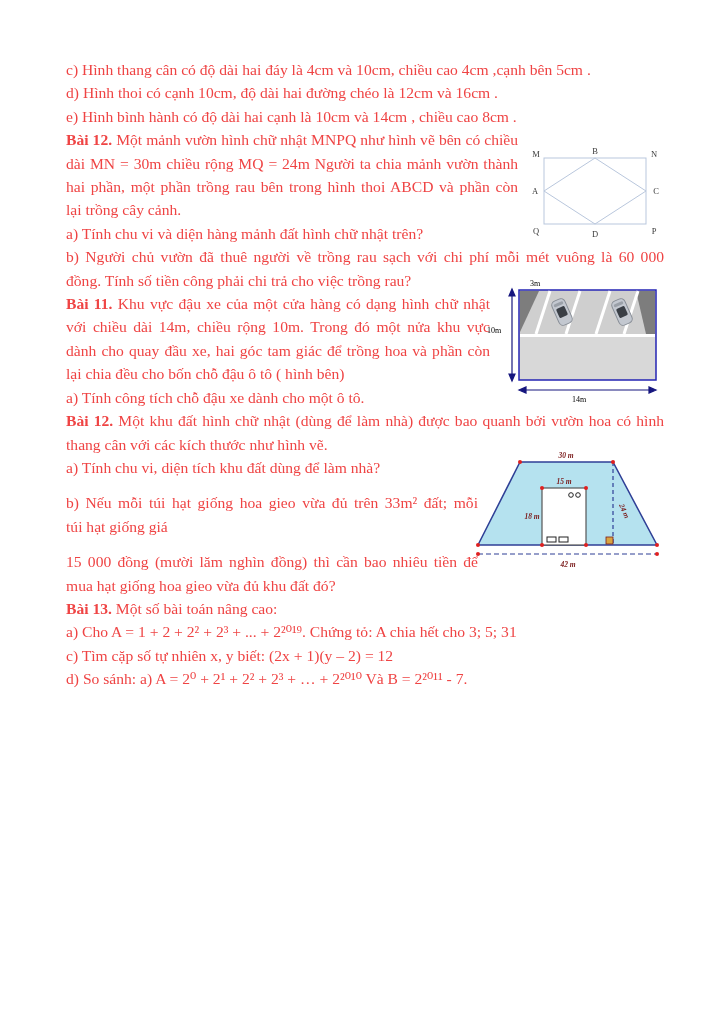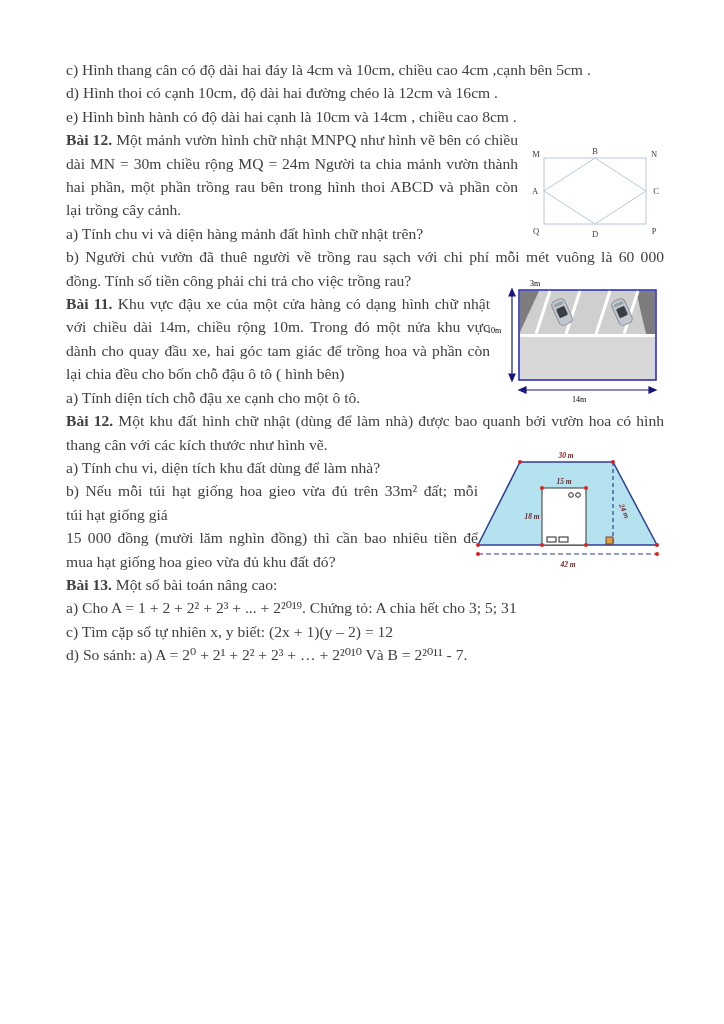--- a/index.html
+++ b/index.html
@@ -1,26 +1,26 @@
 <!DOCTYPE html>
 <html><head>
 <meta charset="utf-8">
 <style>
   html,body { margin:0; padding:0; background:#ffffff; }
   .page {
     position:relative; width:724px; height:1024px; background:#ffffff;
     font-family:"Liberation Serif","DejaVu Serif",serif;
-    font-size:15.6px; color:#404040; overflow:hidden;
+    font-size:15.6px; color:#ef4444; overflow:hidden;
   }
   .content { position:absolute; left:66px; top:58px; width:600px; }
   .ln { line-height:23.4px; white-space:nowrap; }
   .just { text-align:justify; text-align-last:justify; text-justify:inter-word; white-space:normal; }
   .w452 { width:452px; }
   .w424 { width:424px; }
-  .w412 { width:412px; }
+  .w412 { width:412px;margin-top:12px; }
   .wfull { width:598px; }
   b { font-weight:bold; }
   .diagram { position:absolute; }
   svg text { font-family:"Liberation Serif","DejaVu Serif",serif; }
   .dim { font-style:italic; font-weight:bold; fill:#7b1c1c; }
 </style>
 </head>
 <body>
 
 <div class="page">
@@ -36,21 +36,21 @@
     <div class="ln just w452">hai phần, một phần trồng rau bên trong hình thoi ABCD và phần còn</div>
     <div class="ln">lại trồng cây cảnh.</div>
     <div class="ln">a) Tính chu vi và diện hàng mảnh đất hình chữ nhật trên?</div>
     <div class="ln just wfull">b) Người chủ vườn đã thuê người về trồng rau sạch với chi phí mỗi mét vuông là 60 000</div>
     <div class="ln">đồng. Tính số tiền công phải chi trả cho việc trồng rau?</div>
 
     <div class="ln just w424"><b>Bài 11.</b><span> Khu vực đậu xe của một cửa hàng có dạng hình chữ nhật</span></div>
     <div class="ln just w424">với chiều dài 14m, chiều rộng 10m. Trong đó một nửa khu vực</div>
     <div class="ln just w424">dành cho quay đầu xe, hai góc tam giác để trồng hoa và phần còn</div>
     <div class="ln">lại chia đều cho bốn chỗ đậu ô tô ( hình bên)</div>
-    <div class="ln">a) Tính diện tích chỗ đậu xe cạnh cho một ô tô.</div>
+    <div class="ln">a) Tính công tích chỗ đậu xe dành cho một ô tô.</div>
 
     <div class="ln just wfull"><b>Bài 12.</b><span> Một khu đất hình chữ nhật (dùng để làm nhà) được bao quanh bởi vườn hoa có hình</span></div>
     <div class="ln">thang cân với các kích thước như hình vẽ.</div>
     <div class="ln">a) Tính chu vi, diện tích khu đất dùng để làm nhà?</div>
     <div class="ln just w412">b) Nếu mỗi túi hạt giống hoa gieo vừa đủ trên 33m² đất; mỗi</div>
     <div class="ln">túi hạt giống giá</div>
     <div class="ln just w412">15 000 đồng (mười lăm nghìn đồng) thì cần bao nhiêu tiền để</div>
     <div class="ln">mua hạt giống hoa gieo vừa đủ khu đất đó?</div>
 
     <div class="ln"><b>Bài 13.</b><span> Một số bài toán nâng cao:</span></div>

